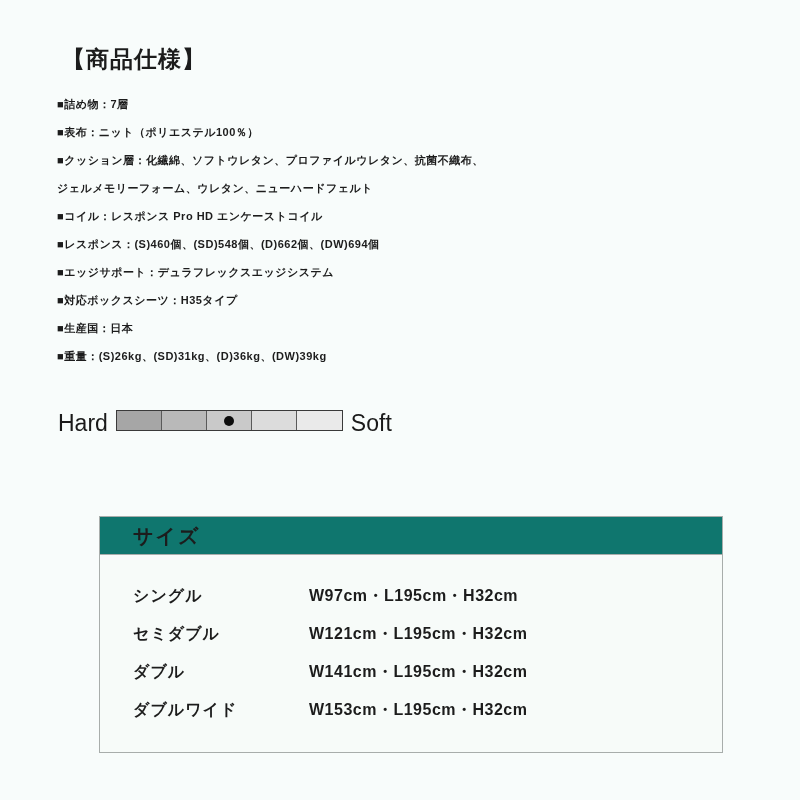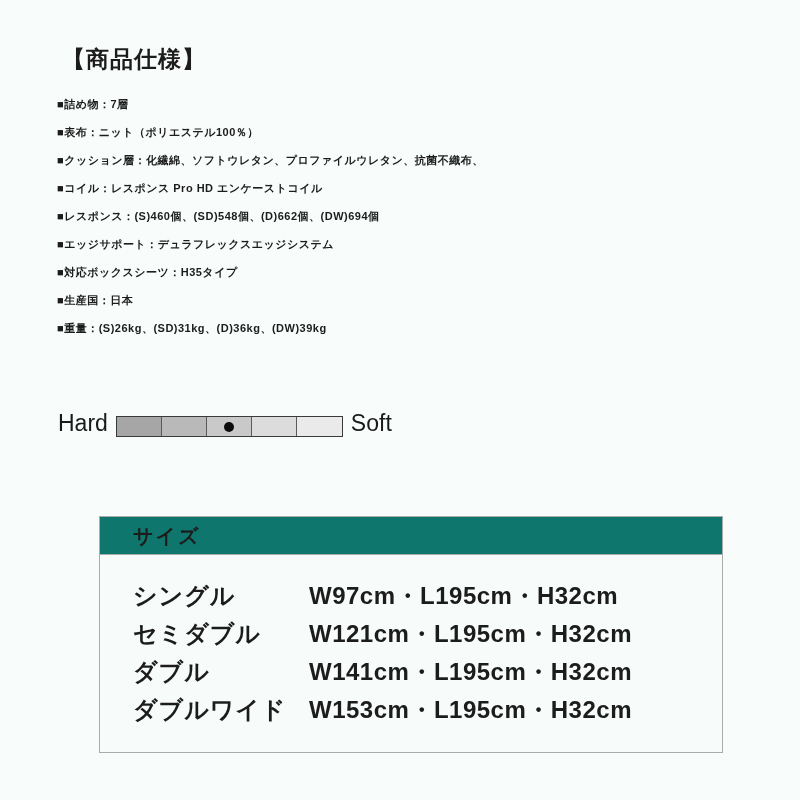--- a/index.html
+++ b/index.html
@@ -34,21 +34,21 @@
     height: 28px;
     line-height: 28px;
     white-space: nowrap;
   }
 
   .firmness {
     position: absolute;
     left: 58px;
     top: 410px;
     display: flex;
-    align-items: flex-end;
+    align-items: flex-start;
     gap: 8px;
   }
   .firmness-label {
     font-size: 23px;
     font-weight: 500;
     color: #1a1a1a;
   }
   .firmness-bar {
     display: flex;
     border: 1px solid #3a3a3a;
@@ -89,41 +89,42 @@
     font-weight: 700;
     letter-spacing: 2px;
   }
   .size-table-body {
     padding-top: 22px;
   }
   .size-row {
     display: flex;
     height: 38px;
     line-height: 38px;
-    font-size: 24px;
+    font-size: 16px;
     font-weight: 600;
   }
   .size-row-name {
     padding-left: 33px;
     width: 209px;
     letter-spacing: 1px;
   }
   .size-row-dims {
     letter-spacing: 0.5px;
   }
 </style>
 </head>
 <body>
 
 <div class="page-title">【商品仕様】</div>
 
 <div class="spec-list">
   <div class="spec-line">■詰め物：7層</div>
   <div class="spec-line">■表布：ニット（ポリエステル100％）</div>
   <div class="spec-line">■クッション層：化繊綿、ソフトウレタン、プロファイルウレタン、抗菌不織布、</div>
+  <div class="spec-line">ジェルメモリーフォーム、ウレタン、ニューハードフェルト</div>
   <div class="spec-line">■コイル：レスポンス Pro HD エンケーストコイル</div>
   <div class="spec-line">■レスポンス：(S)460個、(SD)548個、(D)662個、(DW)694個</div>
   <div class="spec-line">■エッジサポート：デュラフレックスエッジシステム</div>
   <div class="spec-line">■対応ボックスシーツ：H35タイプ</div>
   <div class="spec-line">■生産国：日本</div>
   <div class="spec-line">■重量：(S)26kg、(SD)31kg、(D)36kg、(DW)39kg</div>
 </div>
 
 <div class="firmness">
   <span class="firmness-label">Hard</span>

